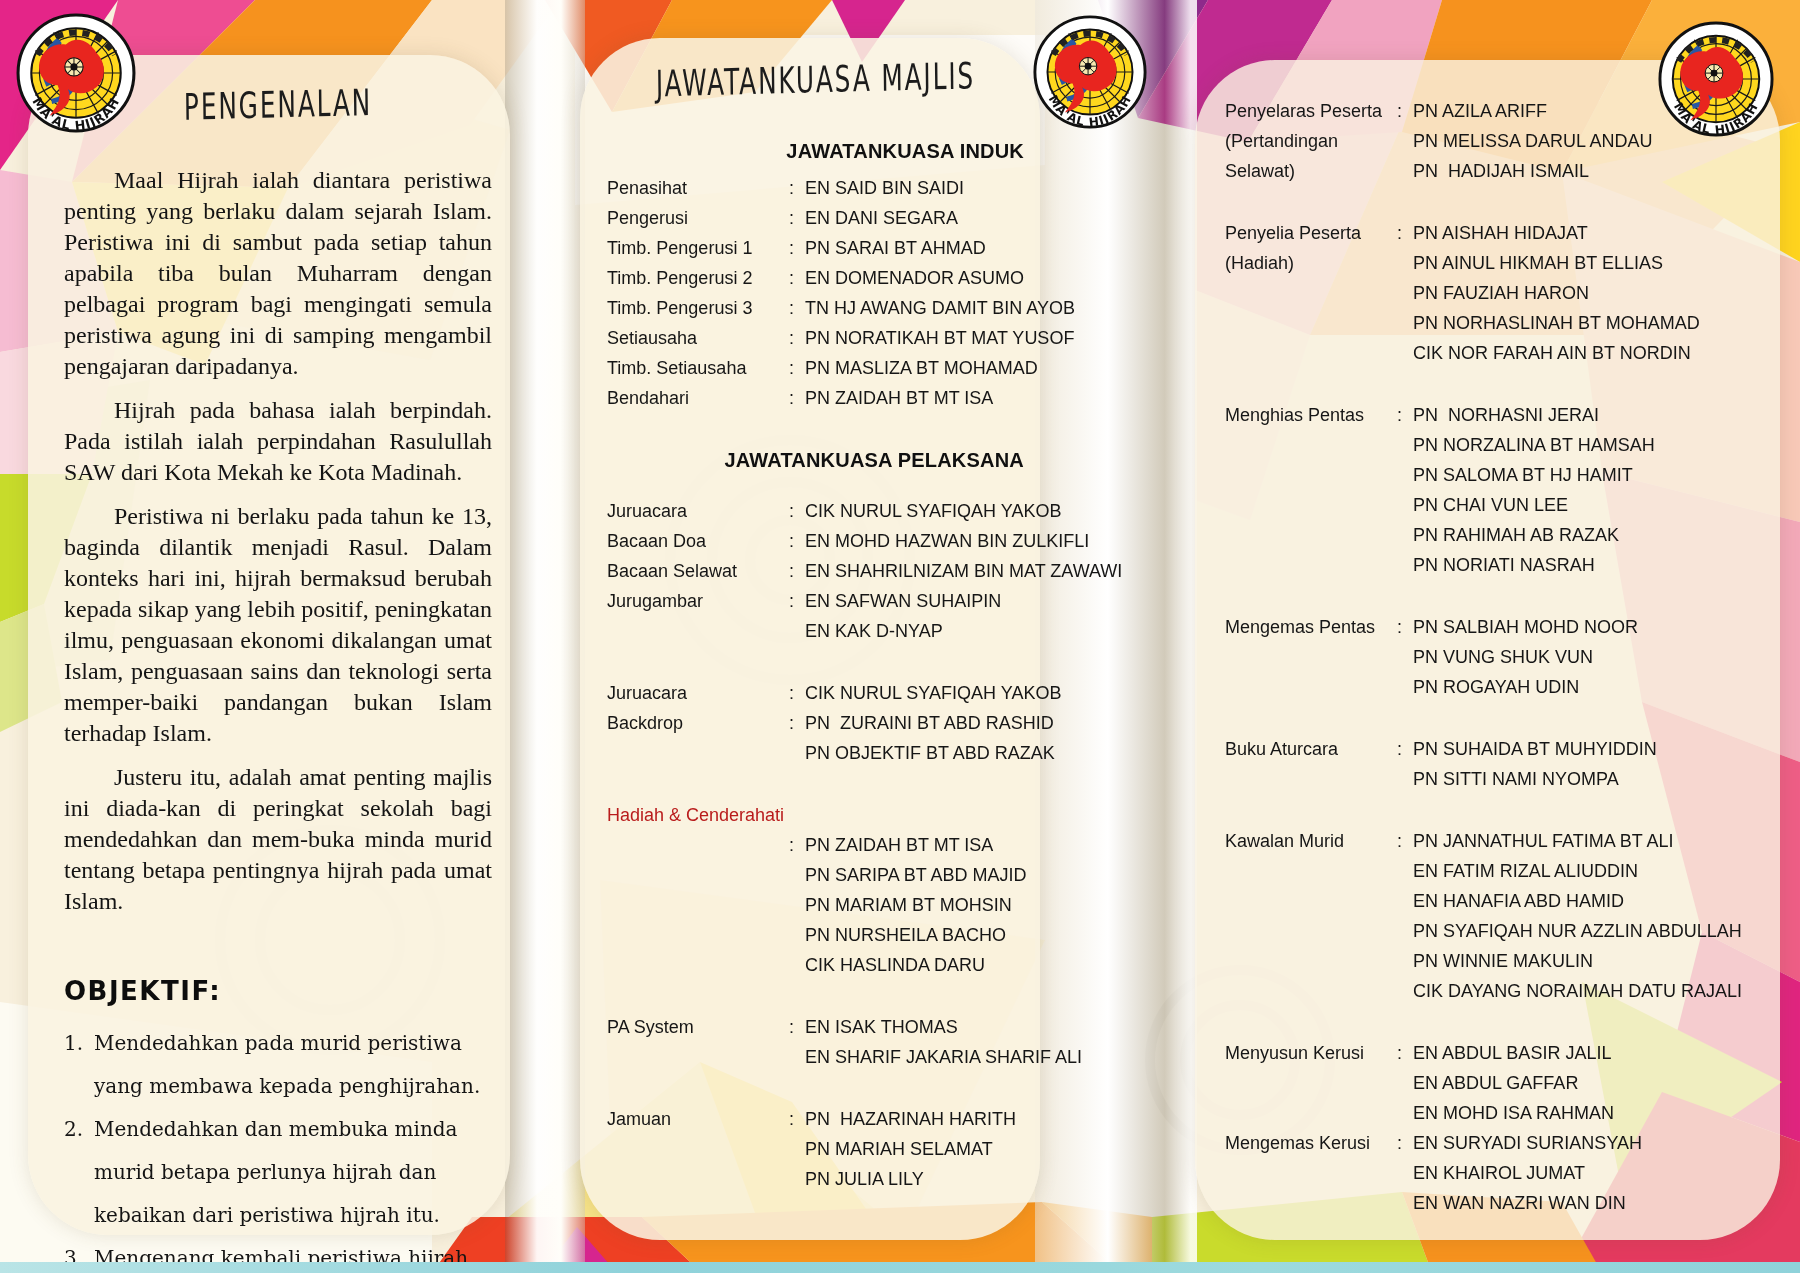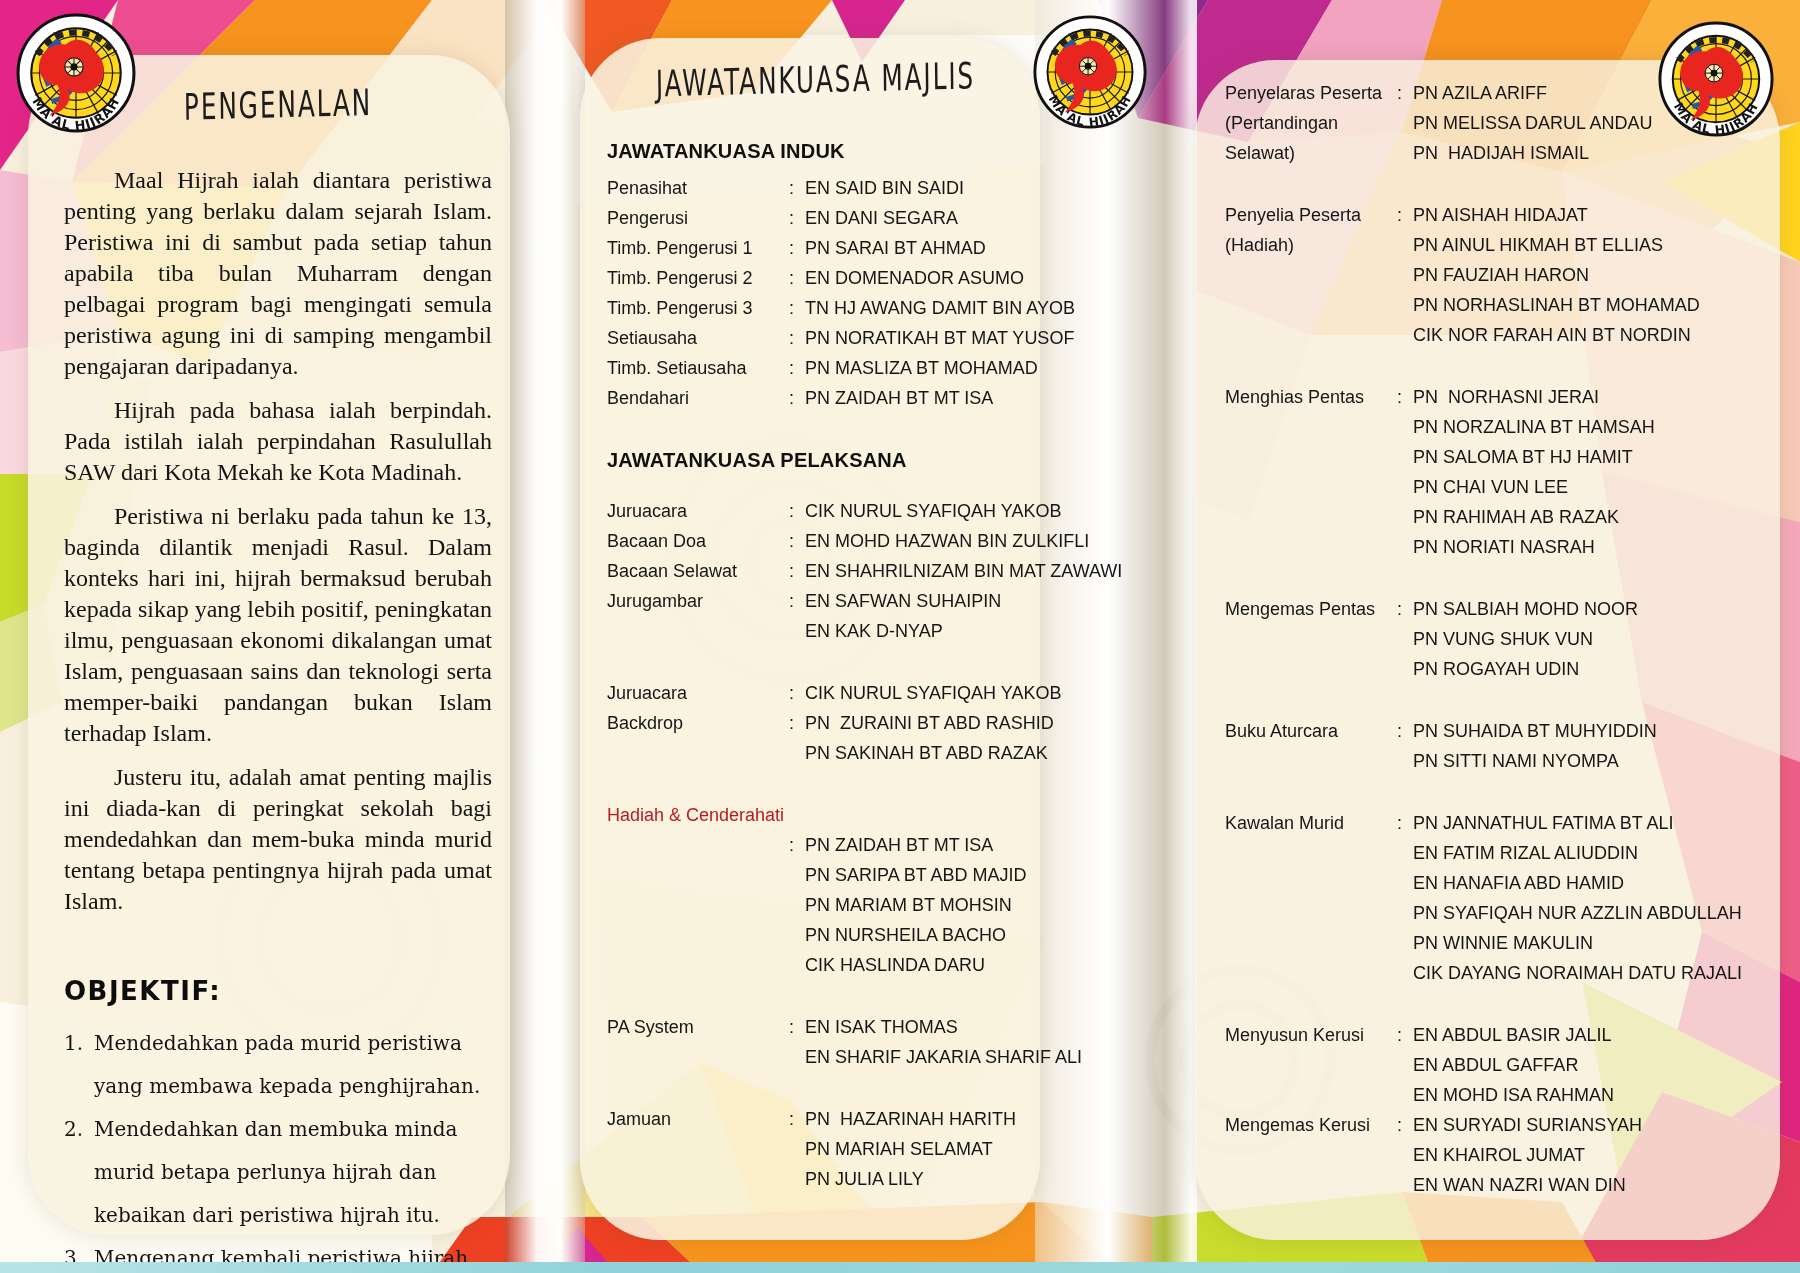--- a/index.html
+++ b/index.html
@@ -8,35 +8,35 @@
   .bg{position:absolute;left:0;top:0;width:100%;height:100%}
   .fold{position:absolute;top:0;height:1262px}
   .fold1{left:505px;width:80px;
     background:linear-gradient(90deg,rgba(90,85,75,.22),rgba(255,255,255,.95) 40%,#fffef9 70%,rgba(205,200,190,.45))}
   .fold2{left:1035px;width:162px;
     background:linear-gradient(90deg,rgba(235,230,220,.55),#ffffff 45%,rgba(110,105,95,.28) 80%,rgba(255,255,255,.85) 96%)}
   .panel{position:absolute;box-sizing:border-box;background:rgba(249,242,224,.88);
          border-radius:80px;box-shadow:0 0 20px rgba(100,80,40,.15)}
   .left-panel{left:28px;top:55px;width:482px;height:1180px;padding:34px 18px 0 36px}
   .middle-panel{left:580px;top:38px;width:460px;height:1202px;padding:26px 16px 0 27px}
-  .right-panel{left:1195px;top:60px;width:585px;height:1180px;padding:18px 20px 0 30px;
+  .right-panel{left:1195px;top:60px;width:585px;height:1180px;padding:36px 20px 0 30px;
                background:rgba(249,242,224,.82)}
   .hand-title{font-family:"DejaVu Sans",sans-serif;font-weight:normal;font-size:27px;
     letter-spacing:2px;color:#1c1c1c;text-align:center;margin:0 0 45px;
     transform:scale(.92,1.35) rotate(-1deg)}
   .intro-body{font-family:Liberation Serif, serif;font-size:24px;line-height:31px;color:#141414}
   .intro-body p{margin:0 0 13px;text-align:justify;text-indent:50px}
   .objektif{font-family:"DejaVu Sans",sans-serif;font-size:26px;font-weight:bold;
     letter-spacing:1.5px;margin:59px 0 16px;color:#0d0d0d}
   #objectives-list{list-style:none;margin:0;padding:0;font-family:"DejaVu Serif",serif;
     font-size:20px;color:#141414}
   #objectives-list li{display:flex;line-height:43px;align-items:flex-start}
   .obj-num{flex:0 0 30px}
   .obj-text{flex:1}
-  .sec-heading{font-size:20px;font-weight:bold;text-align:left;color:#101010;
+  .sec-heading{font-size:20px;font-weight:bold;text-align:right;color:#101010;
     margin:0 0 10px;letter-spacing:.2px}
   #induk-groups + .sec-heading{margin-top:36px;margin-bottom:24px}
   .crow{display:flex;align-items:flex-start;line-height:30px;font-size:18px;color:#161616}
   .crow-wide{line-height:30px;font-size:18px;color:#b91c1c}
   .middle-panel .clabel{flex:0 0 182px}
   .right-panel .clabel{flex:0 0 172px}
   .ccolon{flex:0 0 16px}
   .cnames{flex:1;min-width:0}
   .cname{white-space:pre}
   .cgroup:not(:last-child){margin-bottom:32px}
@@ -237,21 +237,21 @@
             <div class="ccolon">:</div>
             <div class="cnames">
               <div class="cname">CIK NURUL SYAFIQAH YAKOB</div>
             </div>
           </div>
           <div class="crow">
             <div class="clabel">Backdrop</div>
             <div class="ccolon">:</div>
             <div class="cnames">
               <div class="cname">PN  ZURAINI BT ABD RASHID</div>
-              <div class="cname">PN SAKINAH BT ABD RAZAK</div>
+              <div class="cname">PN OBJEKTIF BT ABD RAZAK</div>
             </div>
           </div>
         </div>
         <div class="cgroup">
           <div class="crow-wide">Hadiah &amp; Cenderahati</div>
           <div class="crow">
             <div class="clabel"></div>
             <div class="ccolon">:</div>
             <div class="cnames">
               <div class="cname">PN ZAIDAH BT MT ISA</div>

